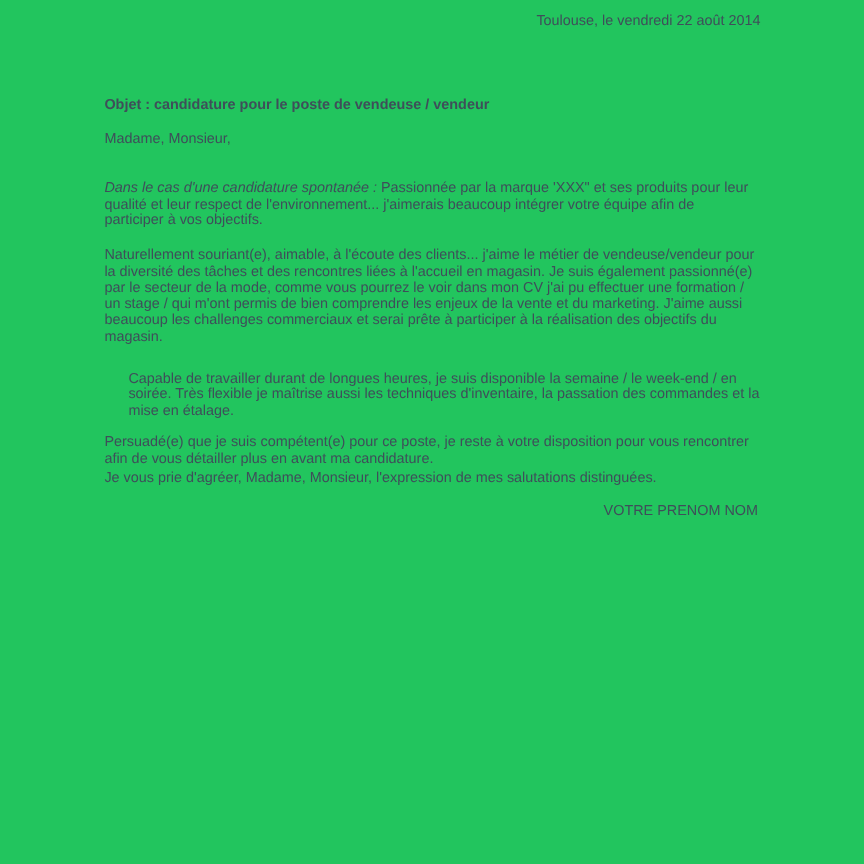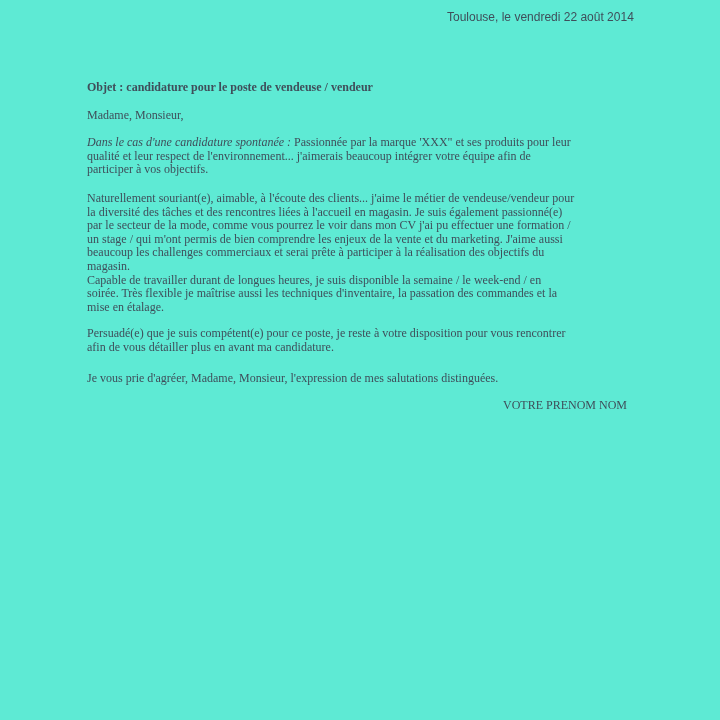--- a/index.html
+++ b/index.html
@@ -4,55 +4,54 @@
 <style>
   html, body {
     margin: 0;
     padding: 0;
     background: #ffffff;
   }
   .page {
     position: relative;
     width: 720px;
     height: 720px;
-    background: #5eead4;
+    background: #22c55e;
     font-family: "Liberation Sans", "DejaVu Sans", sans-serif;
     font-size: 12px;
     line-height: 13.6px;
     color: #3f4e5a;
     overflow: hidden;
   }
   .dateline {
     position: absolute;
     left: 447px;
     top: 11px;
     white-space: nowrap;
   }
   .content {
     position: absolute;
     left: 87px;
     top: 81px;
     width: 620px;
-    font-family: Liberation Serif, serif;
   }
   .block {
     white-space: pre-line;
     margin: 0 0 14px 0;
   }
   .subject {
     font-weight: bold;
     margin-bottom: 14px;
   }
   .salutation {
-    margin-bottom: 14px;
+    margin-bottom: 28px;
   }
   .para1 { margin-bottom: 15px; }
-  .para2 { margin-bottom: 0; }
-  .para3 { margin-bottom: 13px; }
-  .para4 { margin-bottom: 17px; }
+  .para2 { margin-bottom: 21px; }
+  .para3 { margin-bottom: 13px; margin-left: 20px; }
+  .para4 { margin-bottom: 2px; }
   .closing { }
   .italic-lead {
     font-style: italic;
     margin-top: 40px;
   }
   .signature {
     margin-left: 416px;
     white-space: nowrap;
   }
 </style>

